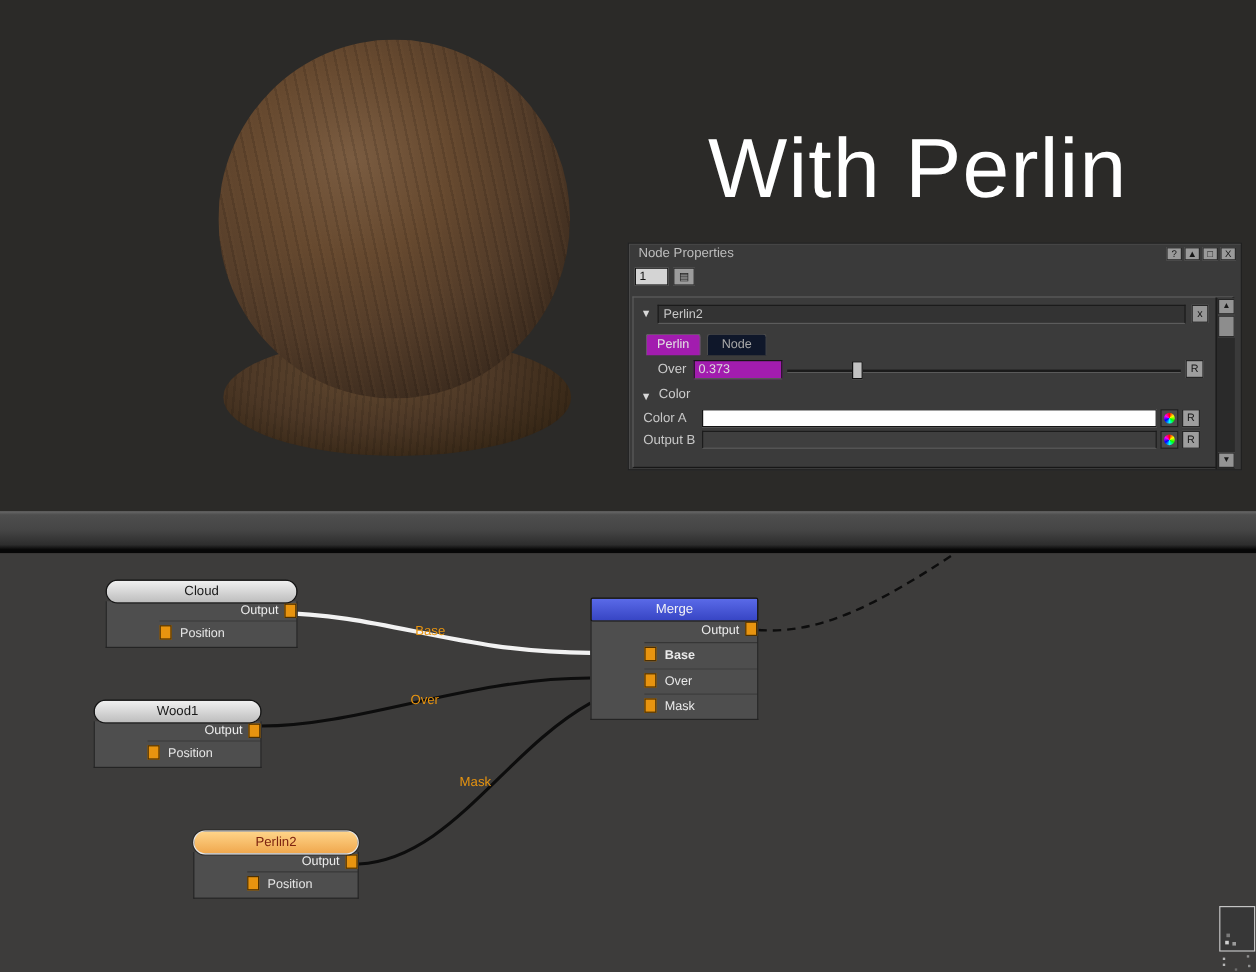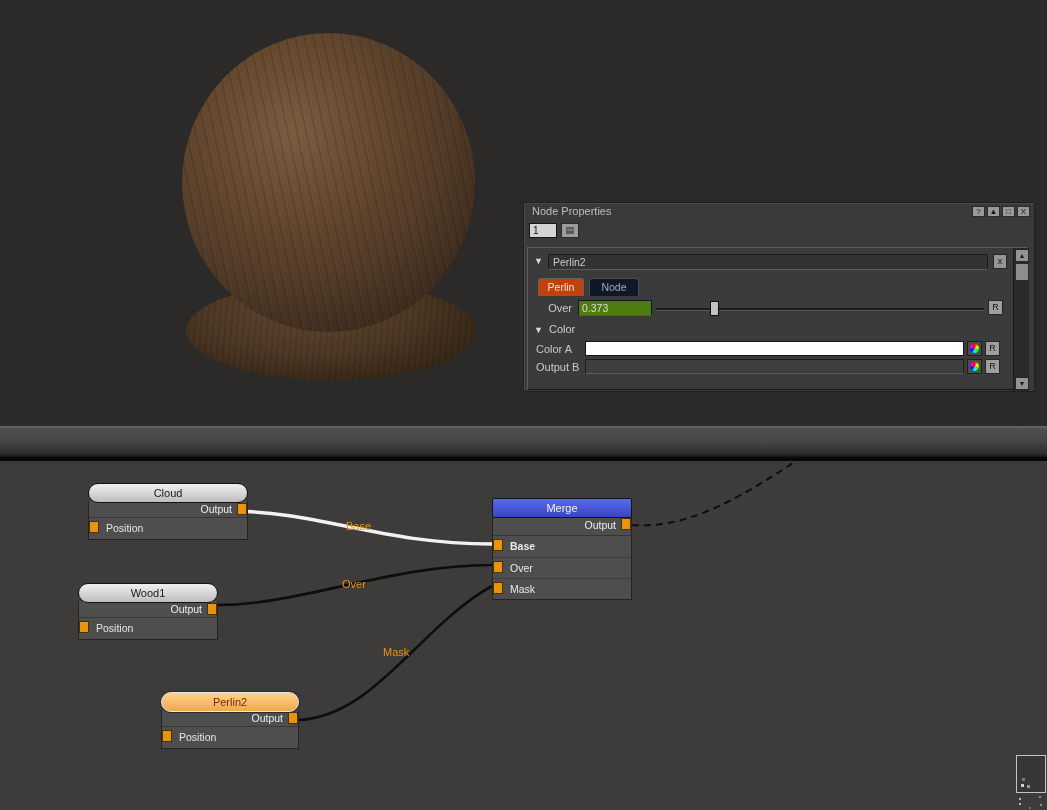--- a/index.html
+++ b/index.html
@@ -37,25 +37,25 @@
   .disc { position:absolute; color:#d8d8d8; font-size:9px; }
   .node-disc { left:6px; top:8px; }
   .name-field { position:absolute; left:20px; top:6px; width:440px; height:16px; background:#333333;
     border:1px solid #1b1b1b; border-bottom-color:#5c5c5c; color:#c9c9c9; font-size:10.5px; padding:0 4px;
     font-family:"Liberation Sans",sans-serif; }
   .x-btn { position:absolute; left:465px; top:6px; width:14px; height:15px; background:#969696;
     border:1px solid #262626; color:#111; font-size:9px; line-height:12px; text-align:center; }
 
   .tab { position:absolute; top:30px; height:18px; line-height:17px; text-align:center; font-size:10.5px;
     border:1px solid #626262; border-bottom:none; border-radius:3px 3px 0 0; }
-  .tab-perlin { left:10px; width:46px; background:#c2410c; color:#e4e4e4; }
+  .tab-perlin { left:10px; width:46px; background:#a21caf; color:#e4e4e4; }
   .tab-node   { left:61px; width:50px; background:#0f172a; color:#a8a8a8; border-color:#4a4a4a; }
 
   .size-label { position:absolute; left:0; top:54px; width:44px; text-align:right; font-size:11px; color:#cccccc; }
-  .size-field { position:absolute; left:50px; top:52px; width:74px; height:16px; background:#4d7c0f;
+  .size-field { position:absolute; left:50px; top:52px; width:74px; height:16px; background:#a21caf;
     border:1px solid #161616; border-bottom-color:#565656; color:#dddddd; font-size:10.5px; padding:0 3px;
     font-family:"Liberation Sans",sans-serif; }
   .slider-track { position:absolute; left:128px; top:60px; width:328px; height:3px; background:#1b1b1b;
     border-bottom:1px solid #5a5a5a; }
   .slider-handle { position:absolute; left:182px; top:53px; width:9px; height:15px; background:#c2c2c2;
     border:1px solid #0f0f0f; }
   .r-btn { position:absolute; width:15px; height:15px; background:#9e9e9e; border:1px solid #262626;
     color:#161616; font-size:9px; line-height:13px; text-align:center; }
   .r-size { left:460px; top:52px; }
 
@@ -101,21 +101,21 @@
   .node-perlin2 { left:161px; top:231px; width:138px; }
   .node-merge   { left:492px; top:37px;  width:140px; }
 
   .node-header { height:20px; line-height:18px; text-align:center; font-size:11px;
     border-radius:10px; border:1px solid #141414; color:#1a1a1a;
     background:linear-gradient(180deg,#f0f0f0,#bdbdbd); position:relative; z-index:2; }
   .node-header.selected { background:linear-gradient(180deg,#ffd489,#f0a84e); color:#7e2410;
     border:1px solid #e8e8e8; box-shadow:0 0 0 1px #2e2d2b; }
   .node-header.merge-header { border-radius:2px; background:linear-gradient(180deg,#5a6ae8,#3745c4);
     color:#f2f2f6; }
-  .node-body { background:#4e4e4e; border:1px solid #242424; border-top:none; margin-top:-2px; position:relative; z-index:1; }
+  .node-body { background:#4e4e4e; border:1px solid #242424; border-top:none; margin-top:-2px; position:relative; z-index:1;padding-left:44px; }
   .row-out { position:relative; height:17px; text-align:right; padding-right:15px; font-size:10.5px;
     color:#ededed; line-height:16px; border-bottom:1px solid rgba(0,0,0,0.28); }
   .row-in { position:relative; height:21px; padding-left:17px; font-size:10.5px; color:#e6e6e6; line-height:20px; }
   .merge-row { position:relative; height:21px; padding-left:17px; font-size:10.5px; color:#eaeaea; line-height:20px;
     border-top:1px solid rgba(0,0,0,0.22); }
   .merge-row.first { border-top:none; }
   .merge-row .bold { font-weight:bold; }
   .merge-out { position:relative; height:20px; text-align:right; padding-right:15px; font-size:10.5px;
     color:#ededed; line-height:19px; border-bottom:1px solid rgba(0,0,0,0.3); }
   .port { position:absolute; width:10px; height:12px; background:#e8940f; border:1px solid #4e3000; }
@@ -130,20 +130,21 @@
     box-shadow:0 5px 0 #b5b5b5, 20px -2px 0 #8f8f8f, 21px 6px 0 #8f8f8f, 10px 9px 0 #6f6f6f; }
 </style>
 </head>
 <body>
 
 <div class="app">
 
   <div class="viewer">
     <div class="pedestal"></div>
     <div class="sphere"></div>
+    <div class="caption">With Perlin</div>
 
     <div class="props">
       <div class="props-title">Node Properties</div>
       <div class="win-btns">
         <div class="win-btn">?</div>
         <div class="win-btn">▲</div>
         <div class="win-btn">□</div>
         <div class="win-btn">X</div>
       </div>
       <input class="count-field" value="1" style="">

